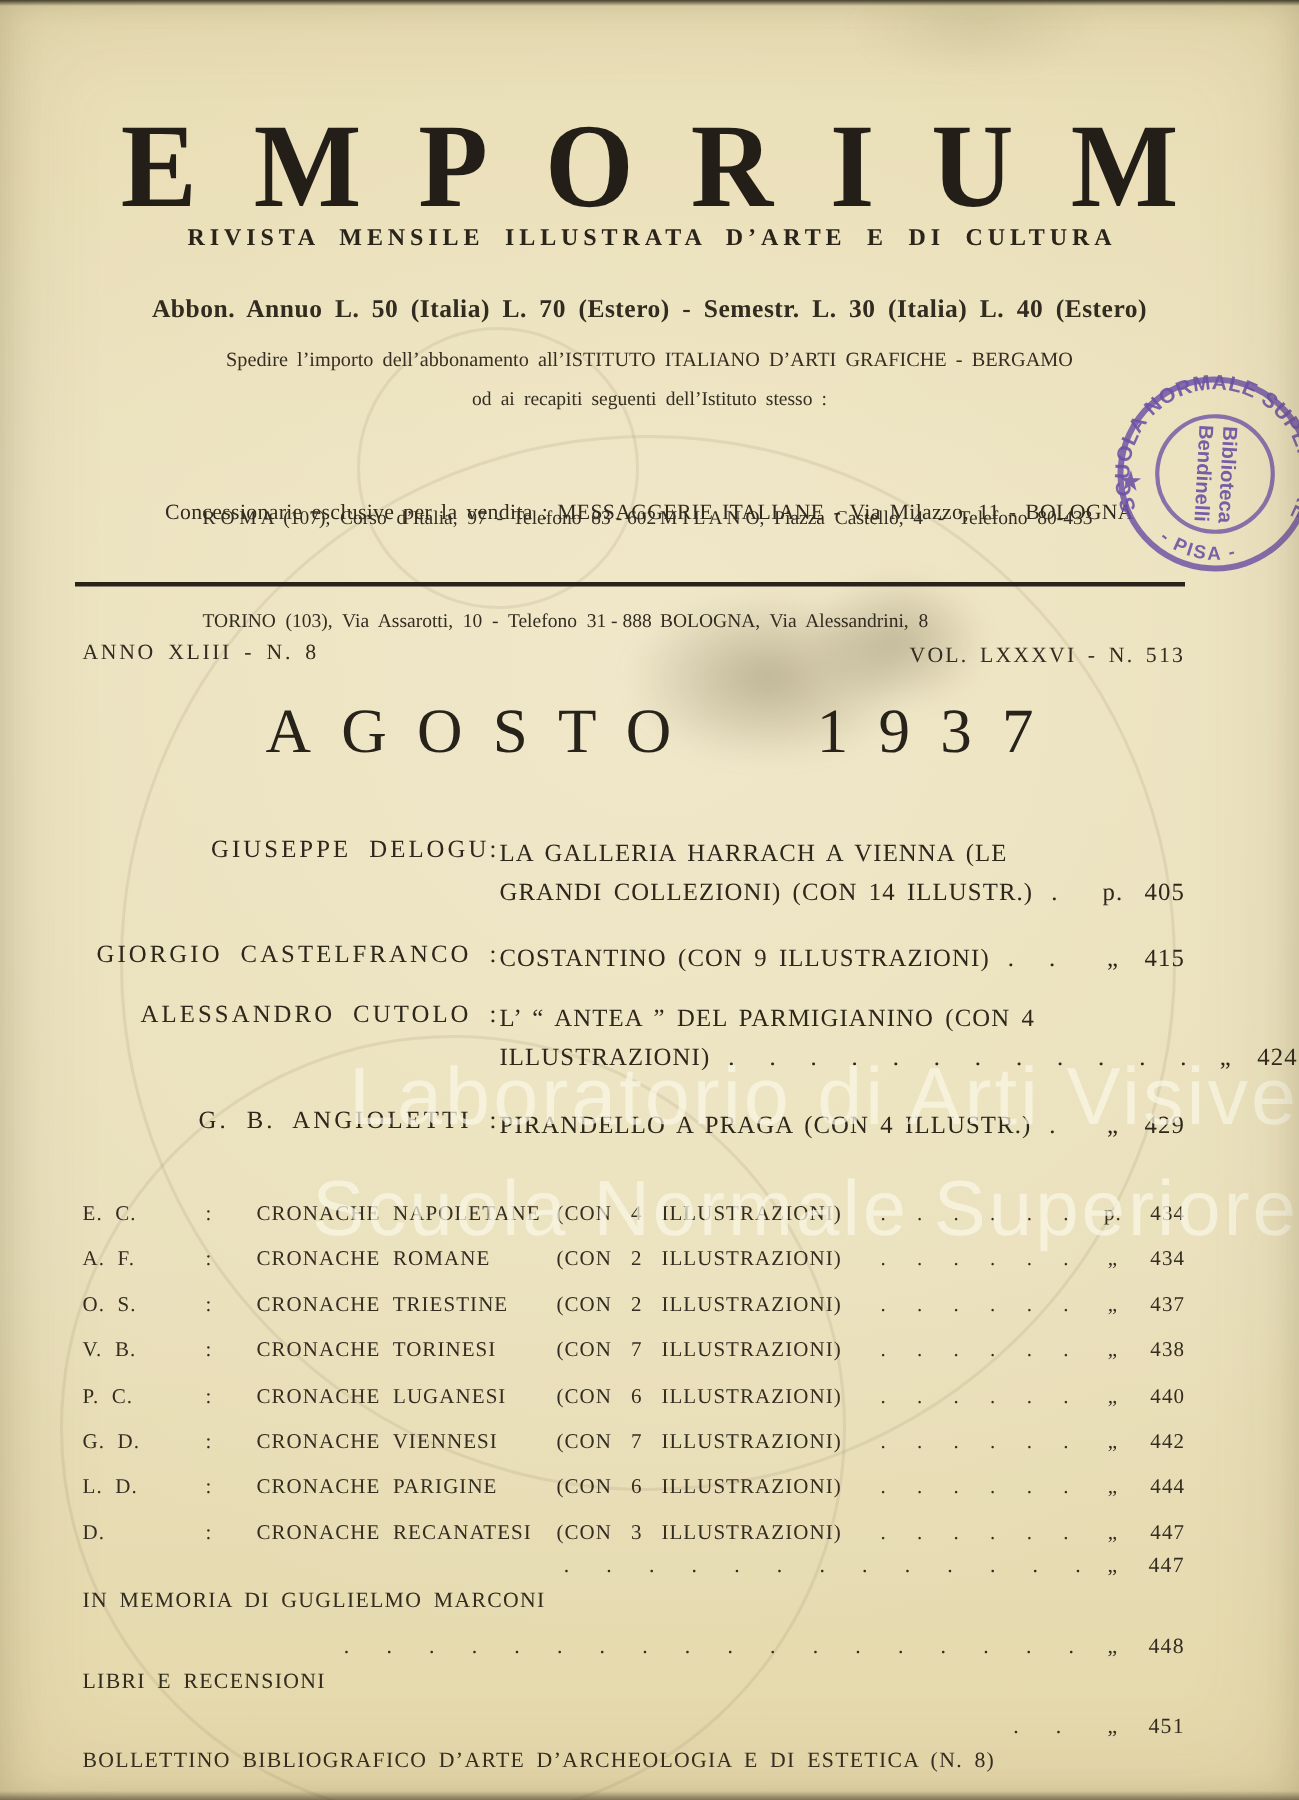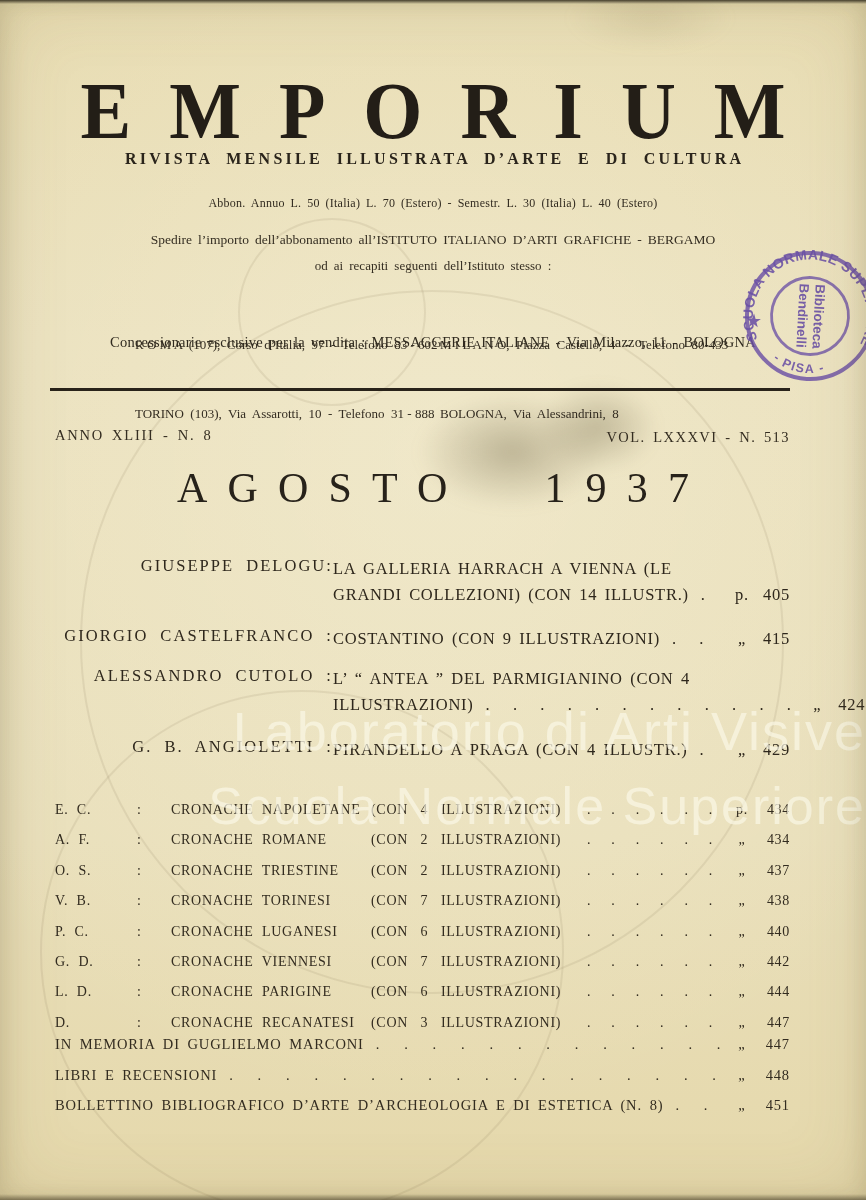--- a/index.html
+++ b/index.html
@@ -28,21 +28,21 @@
   .blob2 { left:540px; top:-10px; width:220px; height:70px;
     background: radial-gradient(50% 60% at 50% 40%, rgba(150,138,95,0.18), rgba(150,138,95,0) 75%); }
 
   .abs { position:absolute; }
   .ctr { left:0; width:100%; text-align:center; }
 
   .title { top:68px; font-size:76px; font-weight:bold; letter-spacing:0.50em; text-indent:0.50em;
     color:#231e17; transform:scaleY(1.05); }
   .subtitle { top:150px; font-size:16px; font-weight:bold; letter-spacing:0.205em; text-indent:0.205em;
     word-spacing:0.40em; color:#2a241b; }
-  .abbon { top:196px; font-size:12px; word-spacing:0.22em; letter-spacing:0.02em; color:#322b20; }
+  .abbon { top:196px; font-size:17px; word-spacing:0.22em; letter-spacing:0.02em; color:#322b20;font-weight:bold; }
   .spedire { top:232px; font-size:13.5px; word-spacing:0.20em; color:#352e22; }
   .odai { top:258px; font-size:13px; word-spacing:0.22em; color:#352e22; }
   .office { top:287px; font-size:13px; line-height:23px; white-space:pre; color:#332c21; }
   .office-left { left:135px; }
   .office-right { left:440px; }
   .concess { top:334px; font-size:14.5px; word-spacing:0.15em; letter-spacing:0.015em; color:#302a1f; }
 
   .rule { left:50px; top:388px; width:740px; height:3px; background:#29231a; }
 
   .anno { left:55px; top:427px; font-size:14.5px; letter-spacing:0.12em; word-spacing:0.2em; color:#342d21; }
@@ -64,21 +64,21 @@
   .chron { left:55px; top:801px; width:735px; font-size:14px; color:#332c20; }
   .c-row { display:flex; line-height:17px; margin-bottom:13.4px; letter-spacing:0.05em; white-space:pre; }
   .c-initials { width:82px; flex:none; }
   .c-colon { width:34px; flex:none; }
   .c-title { width:200px; flex:none; }
   .c-con { width:216px; flex:none; }
   .c-dots { flex:1; overflow:hidden; white-space:nowrap; letter-spacing:0.62em; margin-right:8px; }
 
   .footer { left:55px; top:1036px; width:735px; font-size:14.5px; color:#332c20; }
   .f-row { display:flex; line-height:17px; margin-bottom:13.6px; letter-spacing:0.06em; word-spacing:0.22em; }
-  .f-label { white-space:nowrap; }
+  .f-label { white-space:nowrap;margin-top:23px; }
   .f-dots { flex:1; overflow:hidden; white-space:nowrap; letter-spacing:0.62em; margin-left:12px; margin-right:8px; }
 
   .wm-text { left:0; width:100%; text-align:right; font-family:"Liberation Sans", sans-serif;
     color:rgba(250,246,229,0.72); pointer-events:none; letter-spacing:2px; font-weight:500; }
   .wm1 { top:700px; font-size:54px; }
   .wm2 { top:776px; font-size:52px; }
 
   .stamp { position:absolute; left:722px; top:228px; }
 </style>
 </head>

